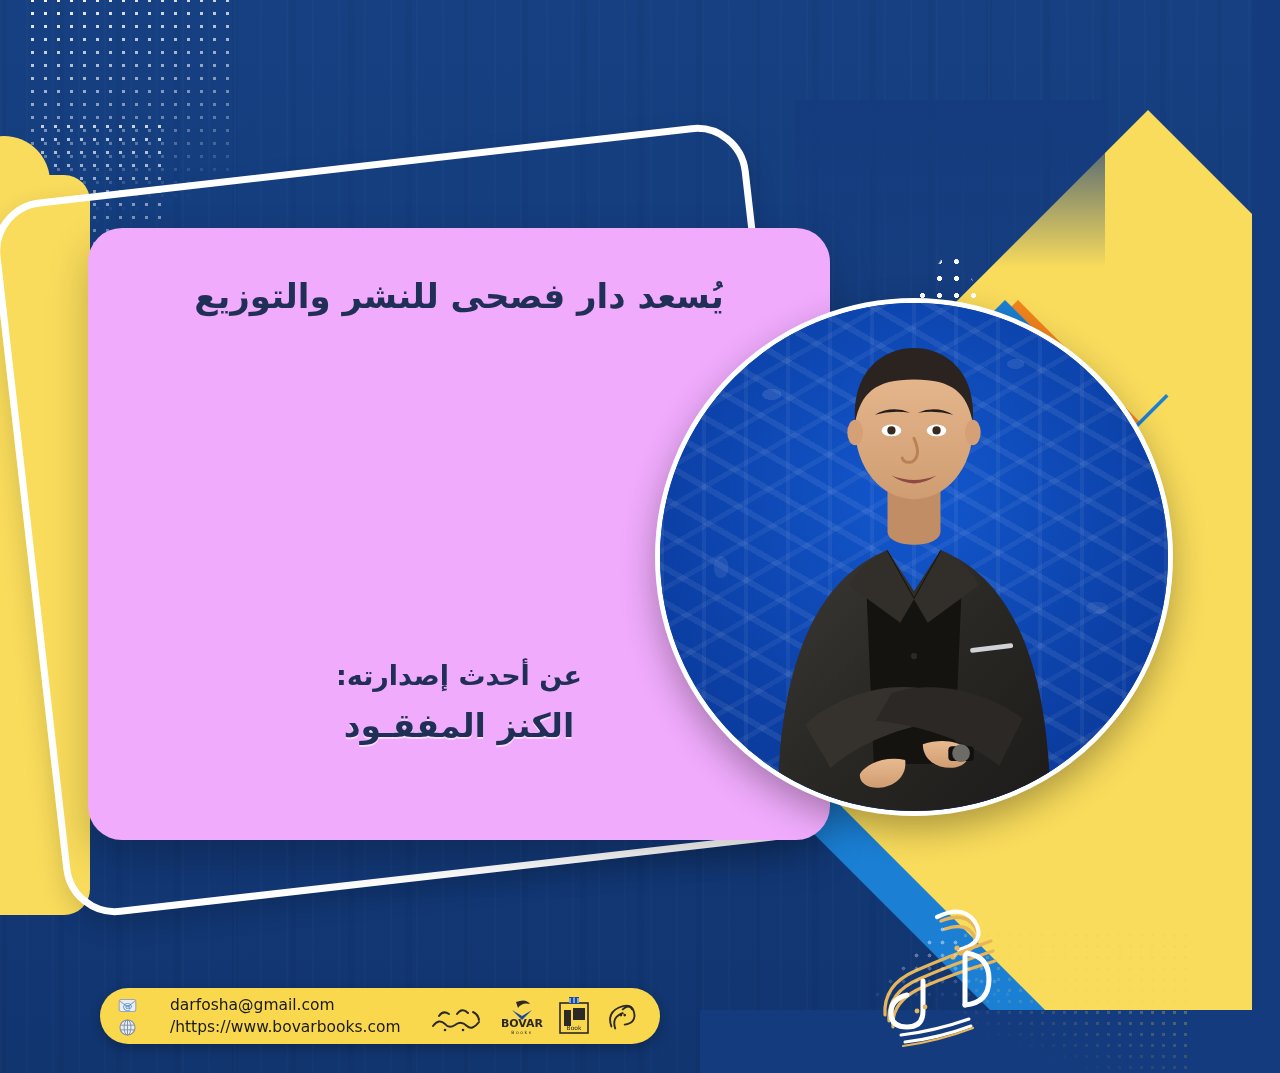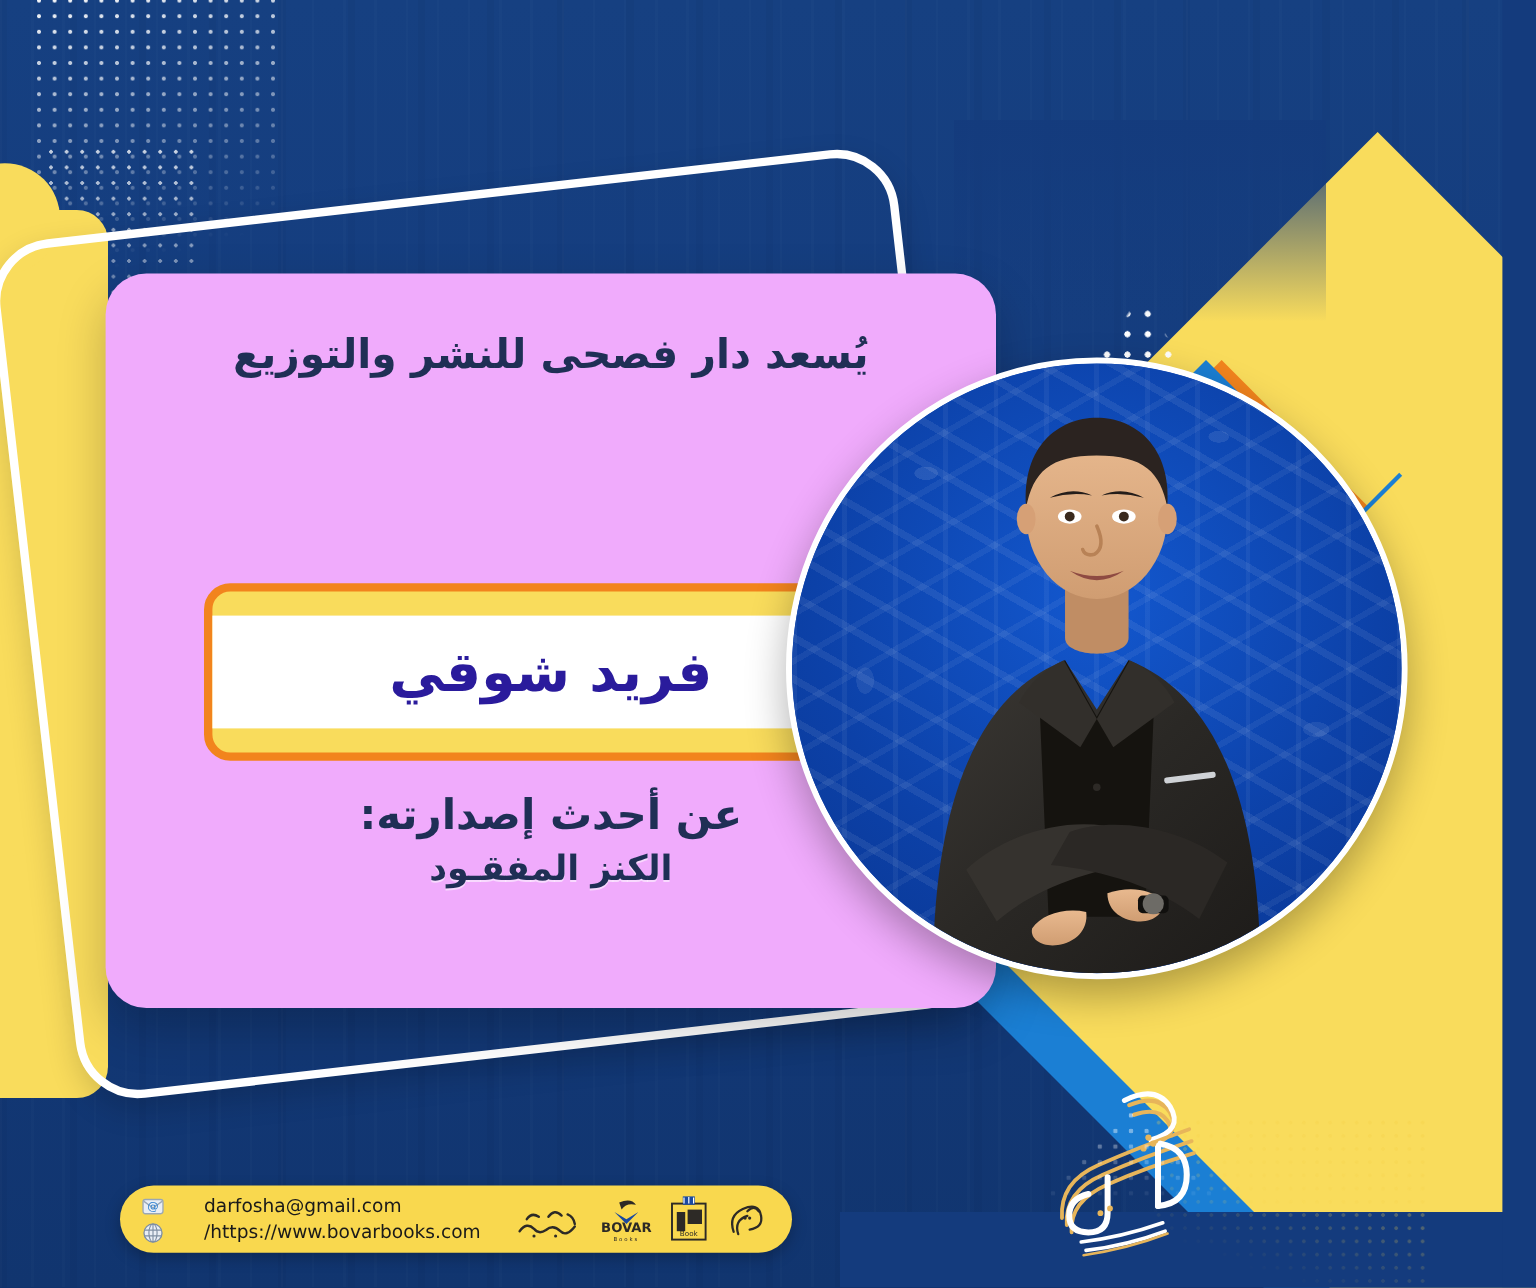--- a/index.html
+++ b/index.html
@@ -159,25 +159,25 @@
     width:100%;height:94px;background:#ffffff;
     display:flex;align-items:center;justify-content:center;
   }
   .name-text{
     color:#2a1b9c;font-weight:bold;font-size:46px;letter-spacing:1px;
     text-shadow:1px 1px 0 rgba(255,255,255,.8);
   }
 
   .sub-line{
     position:absolute;left:0;right:0;top:432px;text-align:center;
-    color:#1f2f55;font-weight:bold;font-size:35px;
+    color:#1f2f55;font-weight:bold;font-size:27px;
   }
   .book-title{
     position:absolute;left:0;right:0;top:478px;text-align:center;
-    color:#1f2f55;font-weight:bold;font-size:29px;letter-spacing:1px;
+    color:#1f2f55;font-weight:bold;font-size:33px;letter-spacing:1px;
     text-shadow:0 2px 0 rgba(255,255,255,.55);
   }
 
   
   .portrait{
     position:absolute;left:655px;top:298px;width:518px;height:518px;
     border-radius:50%;border:5px solid #ffffff;overflow:hidden;
     background:#0d47b4;
     box-shadow:0 14px 34px rgba(0,0,0,.3);
   }
@@ -255,25 +255,20 @@
 
   <div class="outline-rect"></div>
 
   <div class="card">
     <div class="card-inner">
       <p class="headline">
         <span>يُسعد دار فصحى للنشر والتوزيع</span>
       </p>
     </div>
 
-    <div class="name-frame">
-      <div class="name-plate">
-        <span class="name-text">فريد شوقي</span>
-      </div>
-    </div>
 
     <div class="sub-line">عن أحدث إصدارته:</div>
     <div class="book-title">الكنز المفقـود</div>
   </div>
 
   <div class="portrait">
     <div class="portrait-pattern"></div>
     <svg class="person" viewBox="0 0 518 518" preserveAspectRatio="xMidYMax meet">
       <defs>
         <linearGradient id="suit" x1="0" y1="0" x2="1" y2="1">

